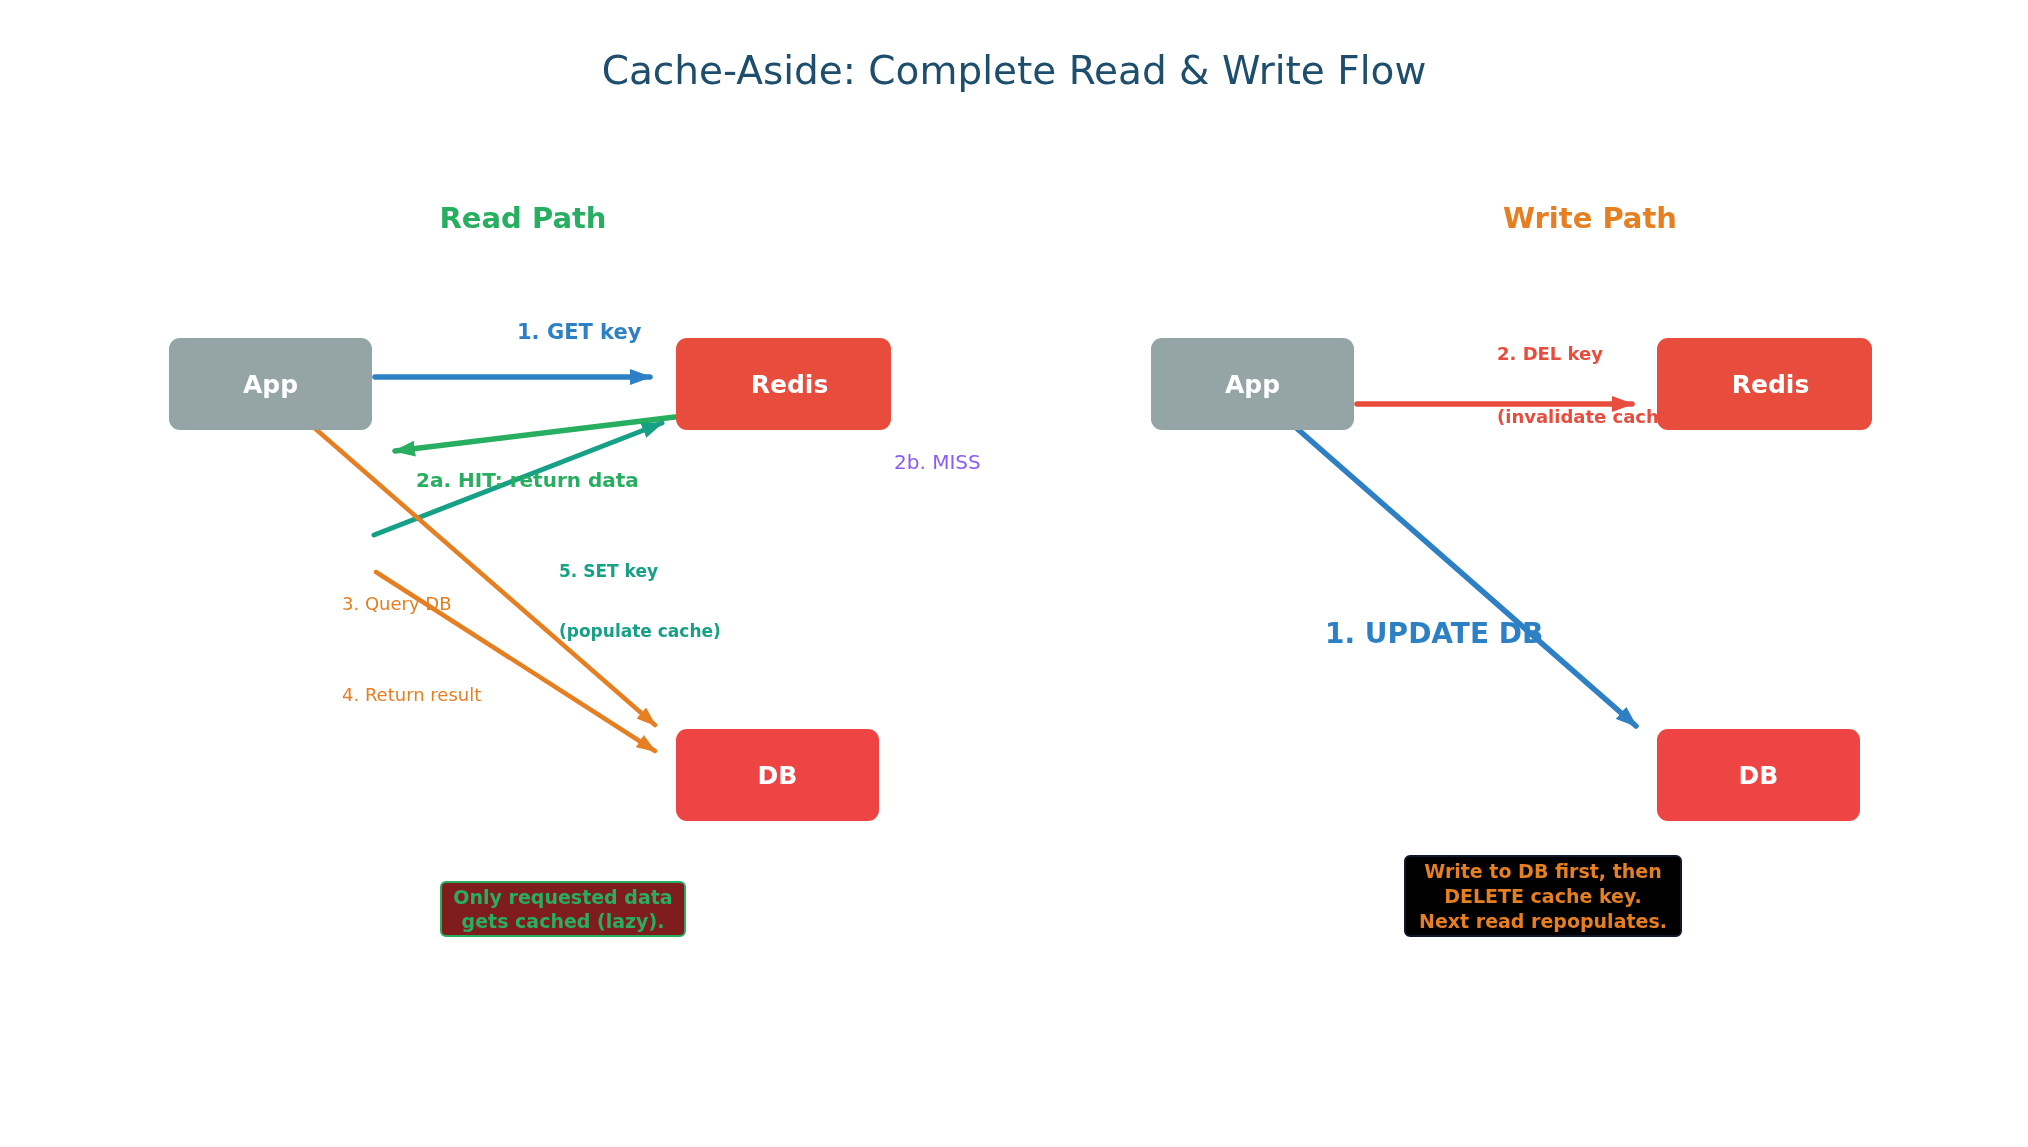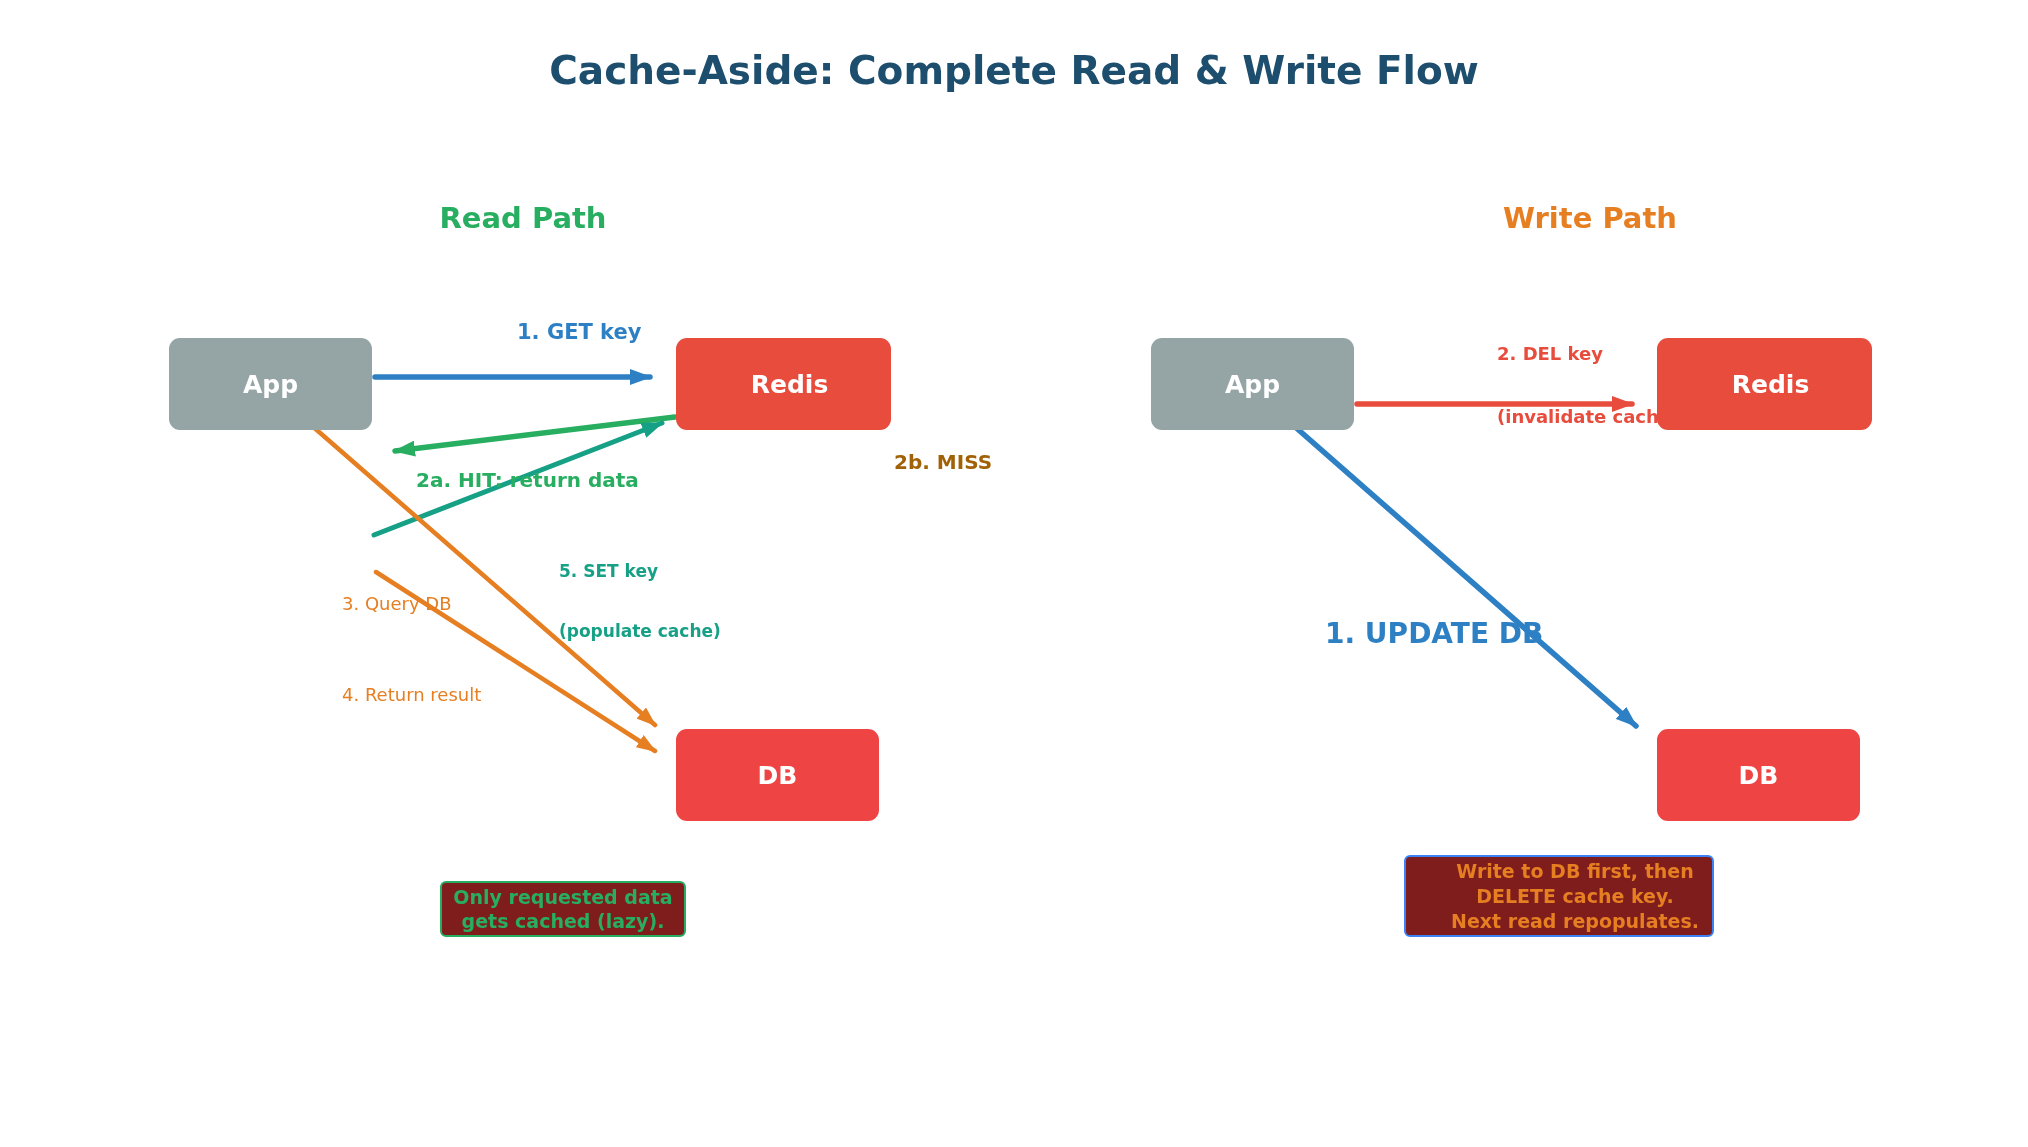--- a/index.html
+++ b/index.html
@@ -9,21 +9,21 @@
     height: 1147px;
     background: #ffffff;
     font-family: "DejaVu Sans", "Liberation Sans", sans-serif;
     overflow: hidden;
   }
   .abs { position: absolute; }
 
   #title {
     left: 0; top: 48px; width: 2028px;
     text-align: center;
-    font-size: 39px; font-weight: bold;
+    font-size: 39px; font-weight: normal;
     color: #1d4e6d;
     letter-spacing: 0px;
   }
 
   .path-heading {
     top: 201px;
     font-size: 29px; font-weight: bold;
     transform: translateX(-50%);
     white-space: nowrap;
   }
@@ -46,21 +46,21 @@
   #read-db     { left: 676px;  top: 729px; }
   #write-app   { left: 1151px; top: 338px; }
   #write-redis { left: 1657px; top: 338px; }
   #write-db    { left: 1657px; top: 729px; }
 
   #arrow-layer { left: 0; top: 0; width: 2028px; height: 1147px; pointer-events: none; }
 
   .edge-label { white-space: pre; line-height: 1.15; }
   #get-label    { left: 517px;  top: 320px; font-size: 21px; font-weight: bold; color: #2e80c4; }
   #hit-label    { left: 416px;  top: 469px; font-size: 20px; font-weight: bold; color: #27ae60; }
-  #miss-label   { left: 894px;  top: 451px; font-size: 20px; font-weight: bold; color: #a16207; }
+  #miss-label   { left: 894px;  top: 451px; font-size: 20px; font-weight: normal; color: #8b5cf6; }
   #set-label    { left: 559px;  top: 521px; font-size: 17px; font-weight: bold; color: #16a085; line-height: 20px; }
   #query-label  { left: 342px;  top: 594px; font-size: 18px; color: #e67e22; }
   #return-label { left: 342px;  top: 685px; font-size: 18px; color: #e67e22; }
   #del-label    { left: 1497px; top: 301px; font-size: 18px; font-weight: bold; color: #e74c3c; line-height: 21px; }
   #update-label { left: 1325px; top: 594px; font-size: 28px; font-weight: bold; color: #2e80c4; margin-top: 24px; }
 
   .note {
     border-radius: 6px;
     text-align: center;
     font-weight: bold;
@@ -69,21 +69,21 @@
     line-height: 25px;
     white-space: nowrap;
   }
   #read-note {
     left: 440px; top: 881px; width: 242px; height: 52px;
     color: #27ae60; background: #7f1d1d; border: 2px solid #27ae60;
     line-height: 24px;
   }
   #write-note {
     left: 1404px; top: 855px; width: 274px; height: 78px;
-    color: #e67e22; background: #7f1d1d; border: 2px solid #3b82f6; padding-left: 32px;
+    color: #e67e22; background: #000000; border: 2px solid #0f172a;
   }
 </style>
 </head>
 <body>
 
 <div id="canvas">
 
   <div id="title" class="abs">Cache-Aside: Complete Read &amp; Write Flow</div>
 
   <div id="read-heading" class="abs path-heading">Read Path</div>

